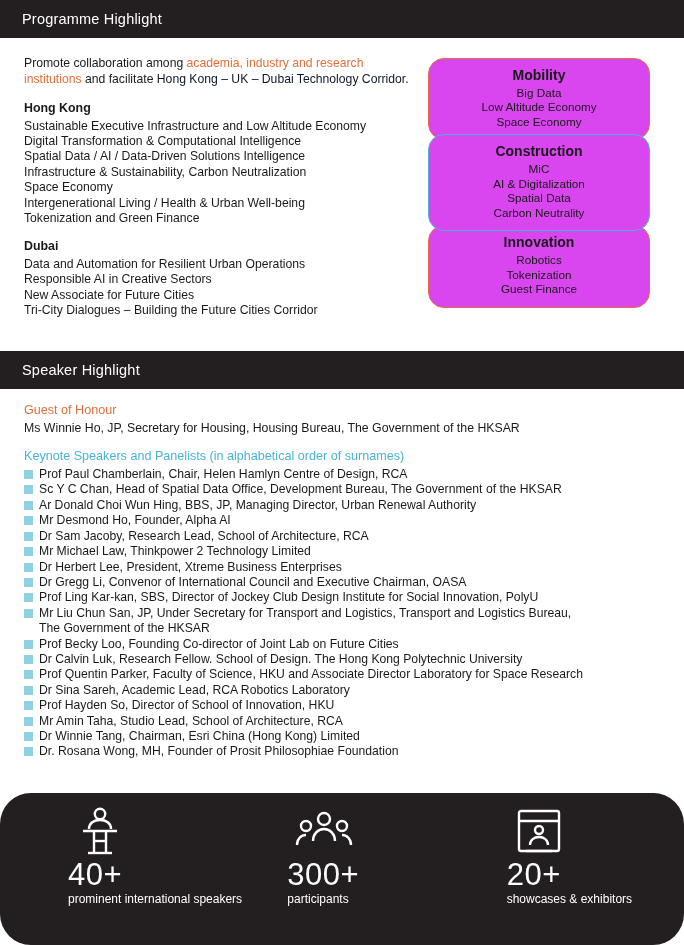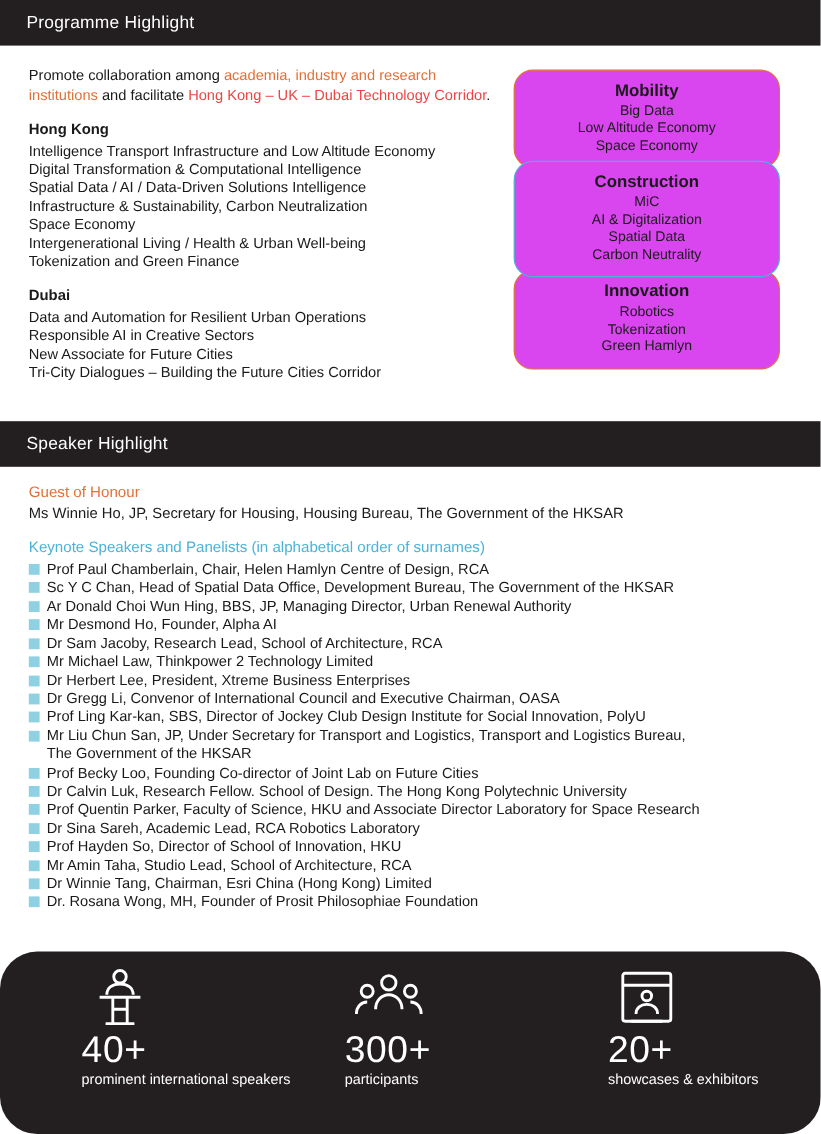--- a/index.html
+++ b/index.html
@@ -38,21 +38,21 @@
     padding: 18px 18px 14px 24px;
     gap: 14px;
   }
   .prog-left {
     width: 390px;
     font-size: 12.2px;
     line-height: 15.4px;
   }
   .intro { margin-bottom: 14px; line-height: 15.6px; }
   .orange { color: #e2703a; }
-  .blue { color: #ef4444; }
+  .blue { color: #0f172a; }
   .grp-title {
     font-weight: bold;
     margin-bottom: 2px;
     font-size: 12.4px;
   }
   .grp ul { margin: 0; padding: 0; list-style: none; }
   .grp li { padding: 0; }
   .grp { margin-bottom: 13px; }
 
   
@@ -160,21 +160,21 @@
   <div class="prog-body">
     <div class="prog-left">
 
       <div class="intro">
         <span>Promote collaboration among </span><span class="orange">academia, industry and research institutions</span><span> and facilitate </span><span class="blue">Hong Kong – UK – Dubai Technology Corridor</span><span>.</span>
       </div>
 
       <div class="grp">
         <div class="grp-title">Hong Kong</div>
         <ul>
-          <li>Intelligence Transport Infrastructure and Low Altitude Economy</li>
+          <li>Sustainable Executive Infrastructure and Low Altitude Economy</li>
           <li>Digital Transformation &amp; Computational Intelligence</li>
           <li>Spatial Data / AI / Data-Driven Solutions Intelligence</li>
           <li>Infrastructure &amp; Sustainability, Carbon Neutralization</li>
           <li>Space Economy</li>
           <li>Intergenerational Living / Health &amp; Urban Well-being</li>
           <li>Tokenization and Green Finance</li>
         </ul>
       </div>
 
       <div class="grp">
@@ -199,21 +199,21 @@
         <div class="rtitle">Construction</div>
         <div>MiC</div>
         <div>AI &amp; Digitalization</div>
         <div>Spatial Data</div>
         <div>Carbon Neutrality</div>
       </div>
       <div class="rbox innovation">
         <div class="rtitle">Innovation</div>
         <div>Robotics</div>
         <div>Tokenization</div>
-        <div>Green Hamlyn</div>
+        <div>Guest Finance</div>
       </div>
     </div>
   </div>
 
   <div class="bar-gap"></div>
 
   <div class="section-bar">
     <span>Speaker Highlight</span>
   </div>
 

